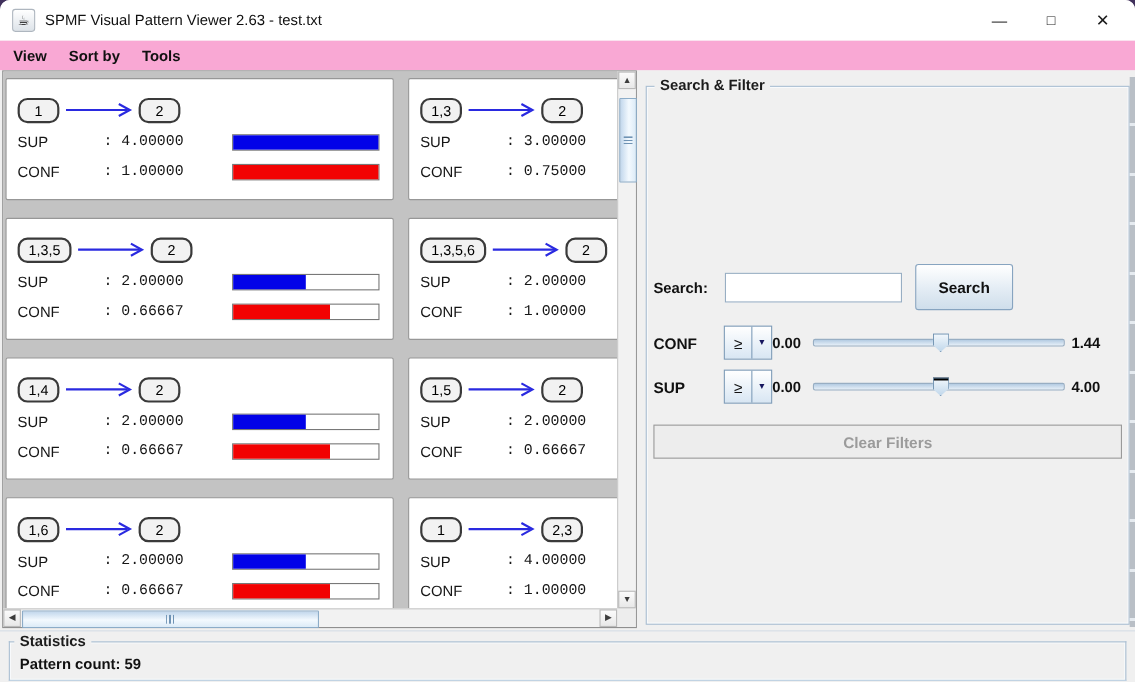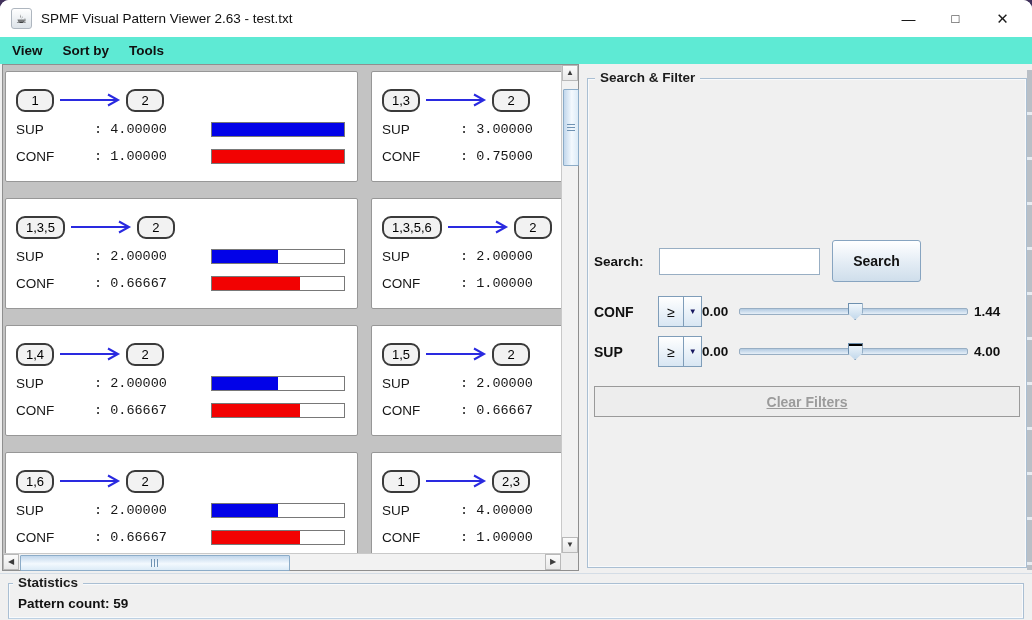--- a/index.html
+++ b/index.html
@@ -22,21 +22,21 @@
     display:flex;align-items:center;justify-content:center;
     font-size:12px;line-height:1;
   }
   .title-text{margin-left:9px;font-size:13.5px;color:#101010;text-align:right;}
   .win-controls{margin-left:auto;display:flex;align-items:center;height:100%;}
   .win-btn{width:47px;height:100%;display:flex;align-items:center;justify-content:center;
     font-size:14px;color:#1a1a1a;cursor:default;}
   .win-btn.close{margin-right:6px;font-size:15px;}
   .win-btn.max{font-size:13px;}
   
-  .menubar{height:27px;background:#5eead4;display:flex;align-items:center;padding-left:2px;flex:0 0 auto;}
+  .menubar{height:27px;background:#f9a8d4;display:flex;align-items:center;padding-left:2px;flex:0 0 auto;}
   .menu-item{padding:3px 10px;font-weight:bold;font-size:13.5px;color:#111;}
   
   .content{position:relative;flex:1;background:#f0f0f0;}
   
   .scrollpane{
     position:absolute;left:2px;top:0;
     border:1px solid #8f8f8f;
     display:grid;grid-template-columns:558px 17px;grid-template-rows:488px 17px;
     background:#e8e8e8;
   }
@@ -140,21 +140,21 @@
     position:absolute;top:-6px;width:15px;height:17px;
     clip-path:polygon(0 0,100% 0,100% 60%,50% 100%,0 60%);
     background:linear-gradient(180deg,#f4f9fd,#bfd6ea);
     box-shadow:inset 0 0 0 1px #6d8fae;
   }
   .slider-thumb.focused{box-shadow:inset 0 0 0 1px #6d8fae, inset 0 3px 0 #000;}
   .clear-btn{
     position:absolute;left:6px;top:307px;width:426px;height:31px;box-sizing:border-box;
     border:1px solid #9a9a9a;background:#ededed;
     display:flex;align-items:center;justify-content:center;
-    font-weight:bold;font-size:14px;color:#9b9b9b;text-decoration:underline;
+    font-weight:bold;font-size:14px;color:#9b9b9b;
   }
   
   .sliver{
     position:absolute;right:0;top:6px;width:5px;height:500px;
     background:repeating-linear-gradient(180deg,#b9bfc6 0 42px,#e6ebf0 42px 45px);
   }
   
   .stats-strip{position:absolute;left:0;top:509px;width:1032px;height:47px;
     border-top:1px solid #d4dde6;background:#f0f0f0;padding-left:15px;}
   .stats-box{

